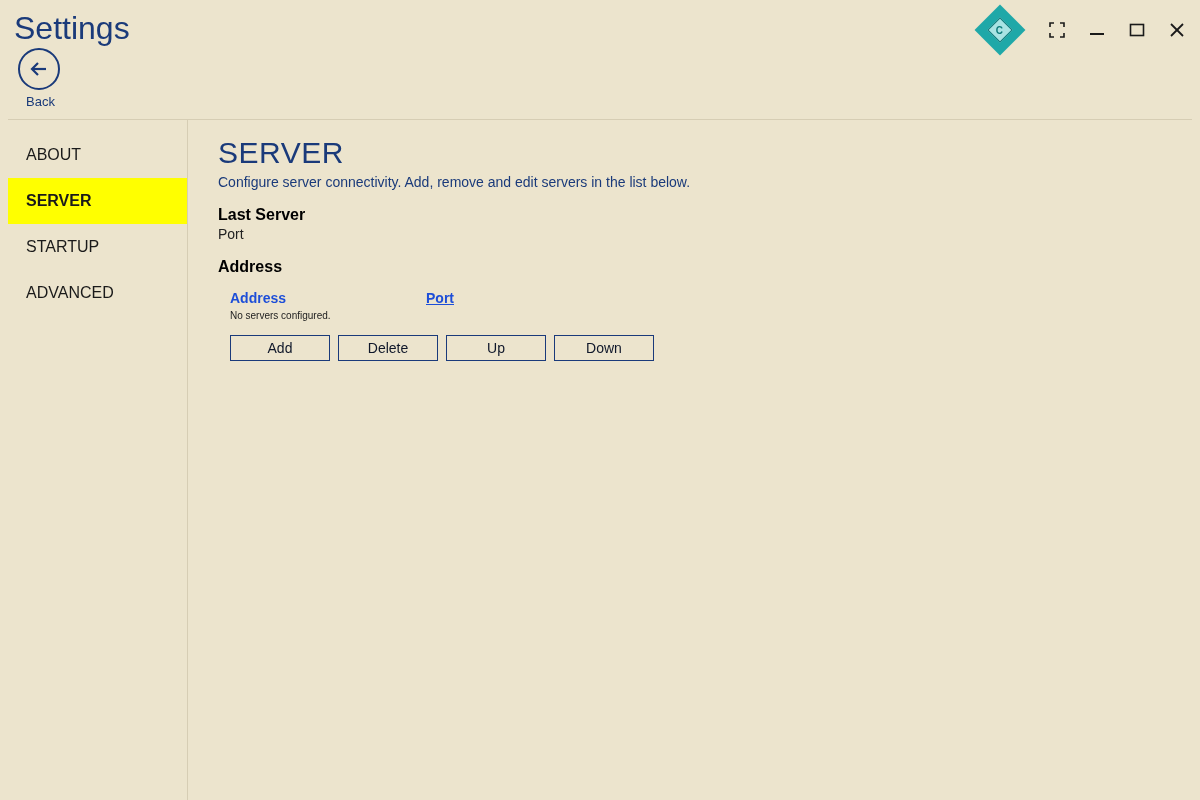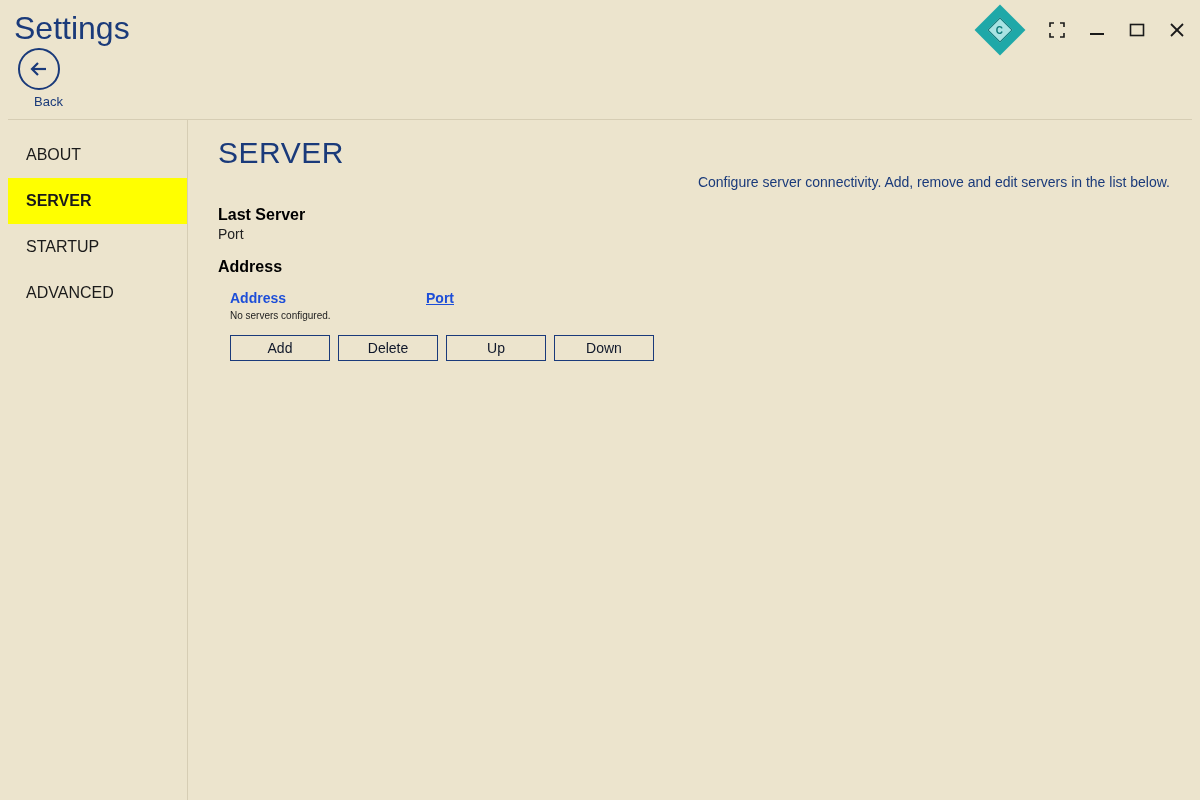--- a/index.html
+++ b/index.html
@@ -29,38 +29,38 @@
   .logo .diamond { position:absolute; inset:0; transform:rotate(45deg); background:#1fa8a8; }
   .logo .inner { position:absolute; left:9px; top:9px; width:18px; height:18px; transform:rotate(45deg); background:#a9e3e3; border:1px solid #0e7a7a; display:flex; align-items:center; justify-content:center; }
   .logo .inner span { transform:rotate(-45deg); font-size:10px; font-weight:700; color:#0e7a7a; }
 
   .backbar { padding: 0 0 10px 18px; }
   .back-btn {
     width:42px; height:42px; border:2px solid #1a3a7a; border-radius:50%;
     display:flex; align-items:center; justify-content:center; cursor:pointer;
     background:transparent;
   }
-  .back-label { font-size:13px; color:#1a3a7a; margin-top:4px; margin-left:16px; }
+  .back-label { font-size:13px; color:#1a3a7a; margin-top:4px; margin-left:8px; }
 
   .divider { border-top:1px solid #d6cdb4; margin: 0 8px; }
 
   .body { display:flex; height:calc(800px - 48px - 66px); }
   .sidebar {
     width:180px; border-right:1px solid #d6cdb4; padding-top:12px;
     margin-left:8px;
   }
   .nav-item {
     padding: 14px 18px; font-size:16px; color:#1a1a1a; cursor:pointer;
     font-weight:400;
   }
   .nav-item.active { background:#ffff00; font-weight:700; }
 
   .content { flex:1; padding: 16px 30px; }
   .page-h1 { font-size:30px; font-weight:400; color:#1a3a7a; letter-spacing:0.5px; }
-  .page-desc { font-size:14px; color:#1a3a7a; margin-top:4px;text-align:right; }
+  .page-desc { font-size:14px; color:#1a3a7a; margin-top:4px; }
 
   .section-h { font-size:16px; font-weight:700; color:#000; margin-top:16px; }
   .section-val { font-size:14px; color:#222; margin-top:2px; }
 
   .table-head { display:flex; gap:0; margin-top:14px; padding-left:12px; }
   .th { font-size:14px; font-weight:700; color:#1d4ed8; }
   .th.address { width:196px; }
   .th.port { width:120px;text-decoration:underline; }
   .empty-row { font-size:10px; color:#222; padding-left:12px; margin-top:4px; }
 

